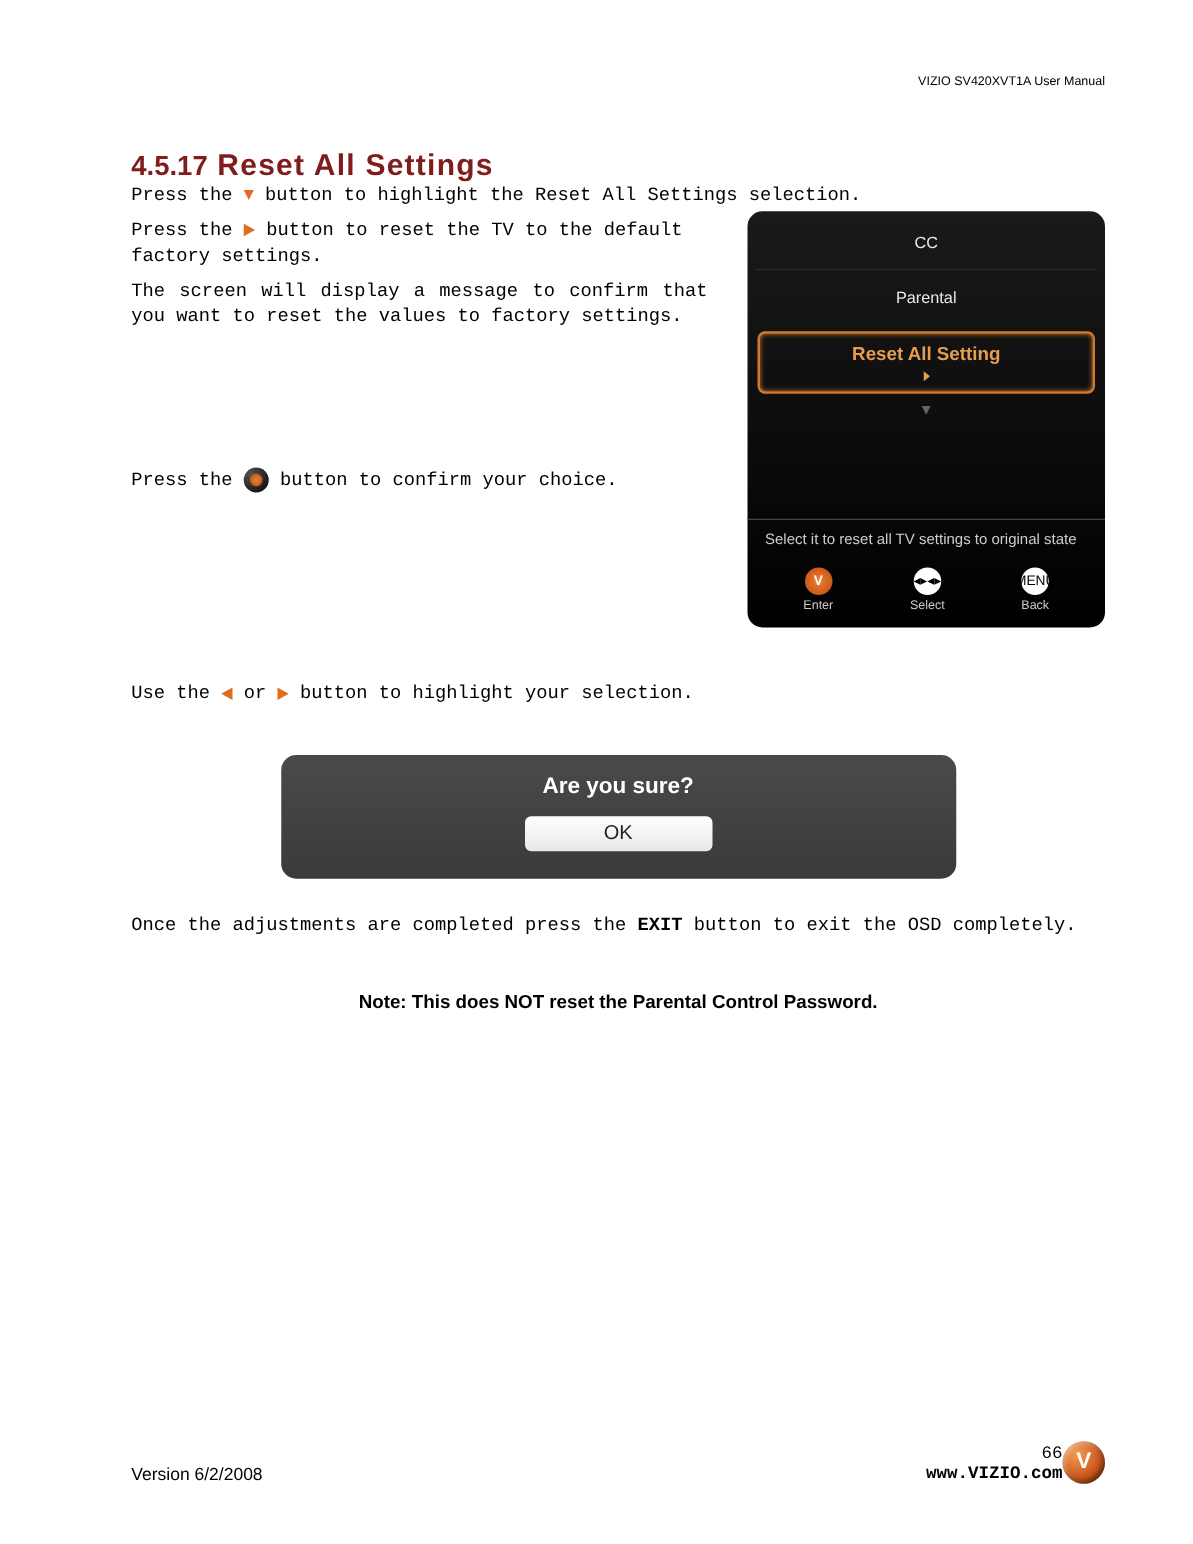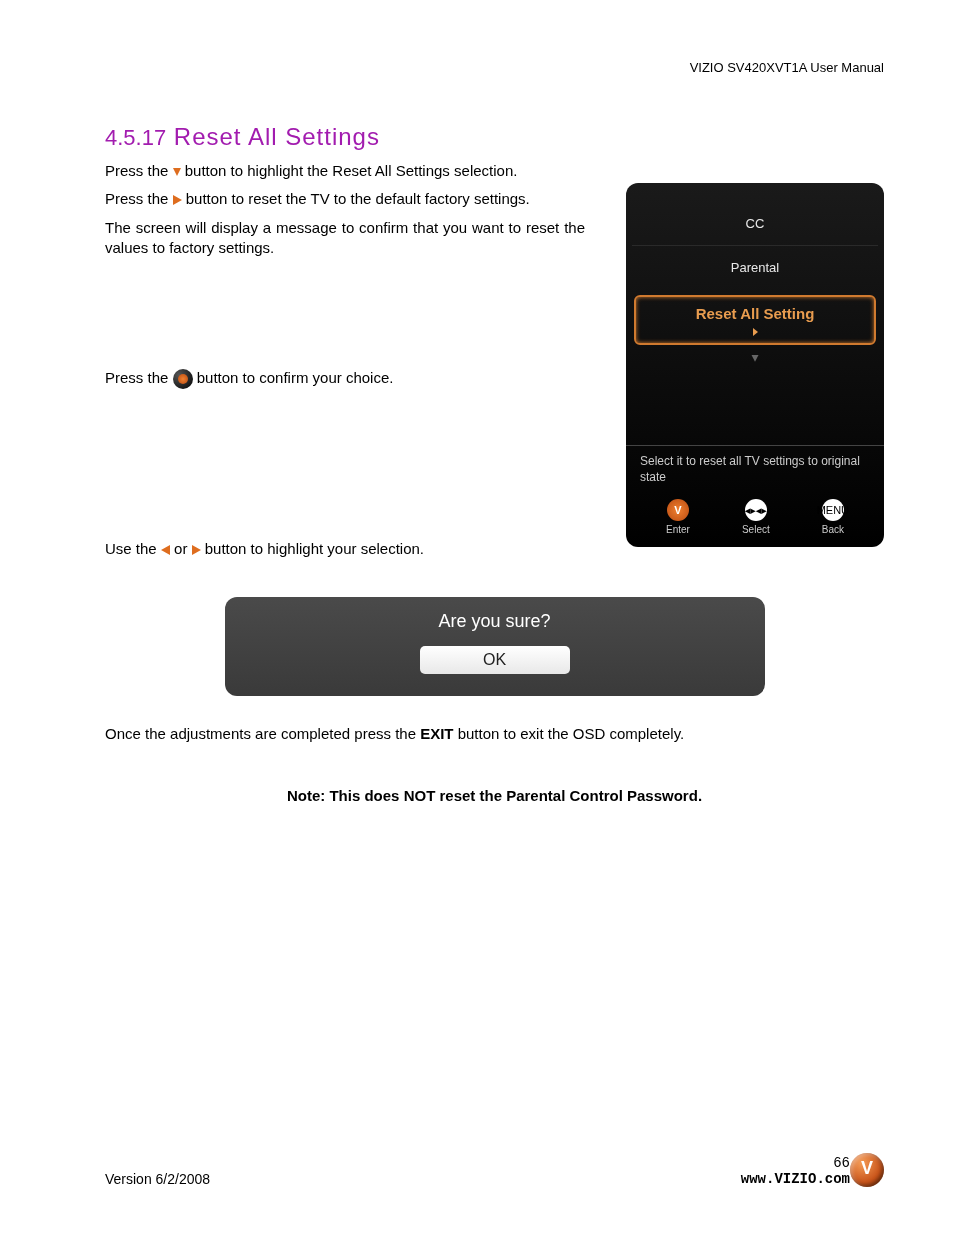--- a/index.html
+++ b/index.html
@@ -8,39 +8,39 @@
     height: 1235px;
     background: #fff;
     font-family: Arial, Helvetica, sans-serif;
     font-size: 15px;
     color: #000;
     position: relative;
     padding: 60px 70px 0 105px;
   }
   .header-right {
     text-align: right;
-    font-size: 13px;
+    font-size: 10px;
     margin-bottom: 48px;
   }
   .section-heading {
     font-family: "Arial Black", Arial, sans-serif;
-    color: #a21caf;
+    color: #7f1d1d;
     font-size: 24px;
-    font-weight: normal;
+    font-weight: bold;
     letter-spacing: 1px;
-    margin-bottom: 10px;
   }
   .section-num {
     letter-spacing: 0;
     font-size: 22px;
   }
   .body-text {
     font-size: 15px;
     line-height: 1.35;
     margin-bottom: 8px;
+    font-family: Liberation Mono, monospace;
   }
   .tri-down {
     display: inline-block;
     width: 0; height: 0;
     border-left: 4px solid transparent;
     border-right: 4px solid transparent;
     border-top: 8px solid #de6d1f;
     vertical-align: middle;
   }
   .tri-right {
@@ -59,24 +59,24 @@
     border-right: 9px solid #de6d1f;
     vertical-align: middle;
   }
   .content-row {
     display: flex;
     align-items: flex-start;
     gap: 32px;
   }
   .left-col { flex: 1; }
   .screen-panel {
-    width: 258px;
+    width: 286px;
     background: linear-gradient(#1a1a1a, #000);
     border-radius: 12px;
-    padding: 19px 6px 6px 6px;
+    padding: 3px 6px 6px 6px;
     color: #fff;
     font-size: 13px;
     margin-top: -6px;
   }
   .panel-item {
     text-align: center;
     padding: 14px 0;
     color: #e8e8e8;
     border-bottom: 1px solid #2a2a2a;
   }
@@ -146,21 +146,21 @@
   }
   .dialog {
     width: 540px;
     margin: 30px auto 28px auto;
     background: linear-gradient(#4a4a4a, #3a3a3a);
     border-radius: 12px;
     padding: 14px 20px 22px 20px;
     color: #fff;
     text-align: center;
   }
-  .dialog-title { font-size: 18px; margin-bottom: 14px; }
+  .dialog-title { font-size: 18px; margin-bottom: 14px; font-weight: bold; }
   .dialog-btns { display: flex; justify-content: center; gap: 100px; }
   .dbtn {
     width: 150px;
     padding: 5px 0;
     background: linear-gradient(#fff,#e8e8e8);
     border-radius: 5px;
     font-size: 16px;
     color: #222;
   }
   .dbtn.sel {

